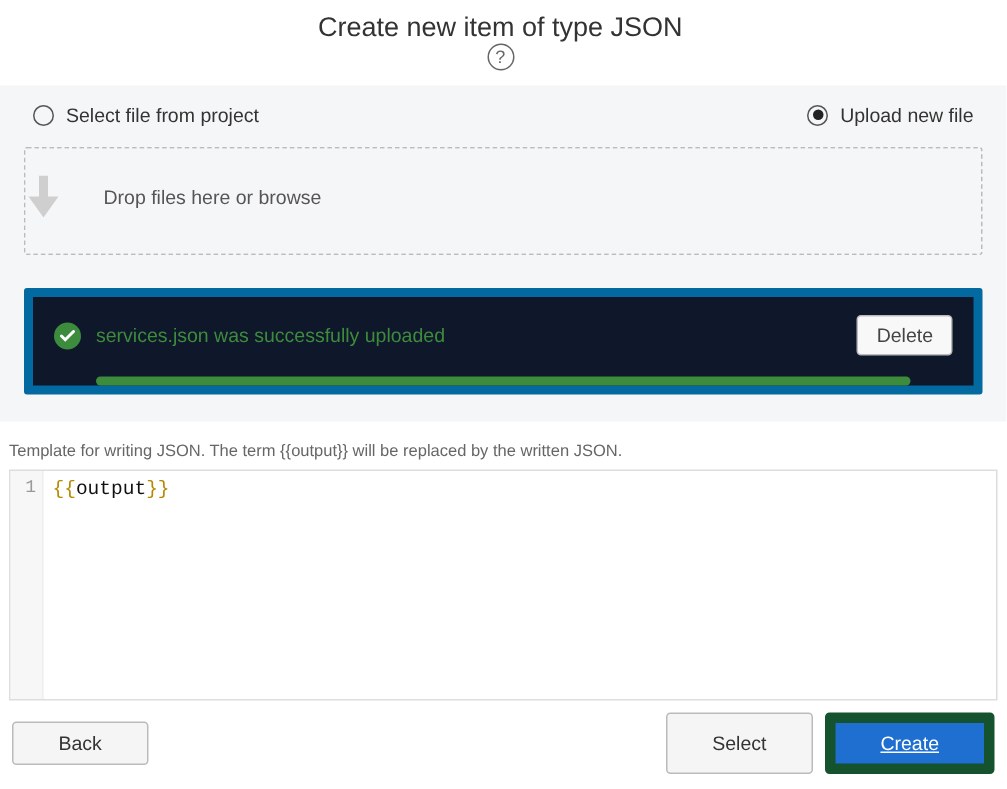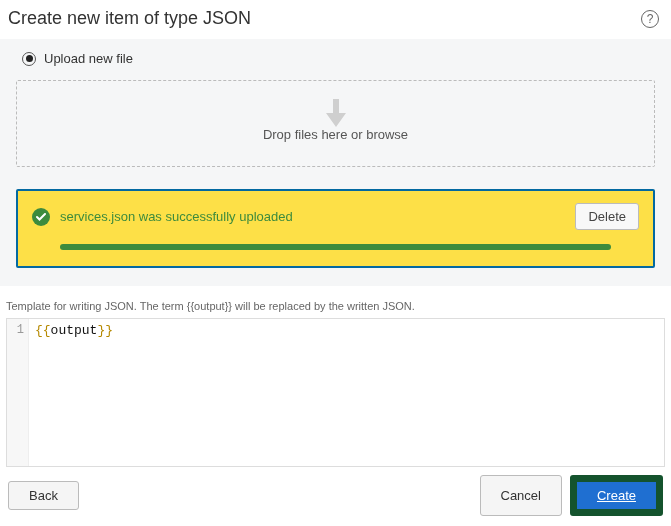--- a/index.html
+++ b/index.html
@@ -11,20 +11,21 @@
   height: 526px;
   display: flex;
   flex-direction: column;
   background: #fff;
 }
 .header {
   display: flex;
   align-items: center;
   justify-content: space-between;
   padding: 8px 12px 10px 8px;
+  flex-direction: column;
 }
 .header h1 {
   font-size: 18px;
   font-weight: normal;
   color: #333;
 }
 .help-circle {
   width: 18px; height: 18px;
   border: 1.5px solid #666;
   border-radius: 50%;
@@ -58,33 +59,33 @@
 .radio-inner {
   width: 7px; height: 7px;
   background: #222;
   border-radius: 50%;
 }
 .dropzone {
   border: 1px dashed #bbb;
   border-radius: 2px;
   padding: 18px 0 24px;
   display: flex;
-  flex-direction: column;
-  align-items: center;
-  gap: 0;
+  flex-direction: row;
+  align-items: center;
+  gap: 28px;
   cursor: pointer;
 }
 .dropzone .arrow svg { display: block; }
 .dropzone .dz-text { font-size: 13px; color: #555; }
 .upload-success {
   margin-top: 22px;
-  border: 2px solid #0369a1;
-  background: #fde047;
+  border: 6px solid #0369a1;
+  background: #0f172a;
   border-radius: 2px;
-  padding: 12px 14px 16px;
+  padding: 12px 14px 0;
   display: flex;
   flex-direction: column;
   gap: 14px;
 }
 .success-row {
   display: flex;
   align-items: center;
   gap: 10px;
 }
 .check-circle {
@@ -157,21 +158,21 @@
 .footer {
   display: flex;
   align-items: center;
   justify-content: space-between;
   padding: 8px 8px 10px;
 }
 .btn {
   border: 1px solid #bbb;
   background: #f5f5f5;
   border-radius: 3px;
-  padding: 6px 20px;
+  padding: 6px 30px;
   font-size: 13px;
   color: #333;
   cursor: pointer;
 }
 .footer-right { display: flex; gap: 8px; }
 .btn-primary {
   background: #1f6fd1;
   border: 7px solid #14532d;
   color: #ffffff;
   text-decoration: underline;
@@ -180,20 +181,24 @@
 </head>
 <body>
 
 <div class="header">
   <h1>Create new item of type JSON</h1>
   <div class="help-circle">?</div>
 </div>
 
 <div class="upload-panel">
   <div class="radio-row">
+    <label class="radio-opt">
+      <span class="radio-outer"></span>
+      <span>Select file from project</span>
+    </label>
     <label class="radio-opt">
       <span class="radio-outer">
           <span class="radio-inner"></span>
         </span>
       <span>Upload new file</span>
     </label>
   </div>
 
   <div class="dropzone">
     <span class="arrow">
@@ -224,16 +229,16 @@
     <div class="gutter">
       <div>1</div>
     </div>
     <div class="code"><span class="brace">{{</span><span class="ident">output</span><span class="brace">}}</span></div>
   </div>
 </div>
 
 <div class="footer">
   <button class="btn">Back</button>
   <div class="footer-right">
-    <button class="btn">Cancel</button>
+    <button class="btn">Select</button>
     <button class="btn btn-primary">Create</button>
   </div>
 </div>
 
 </body></html>

